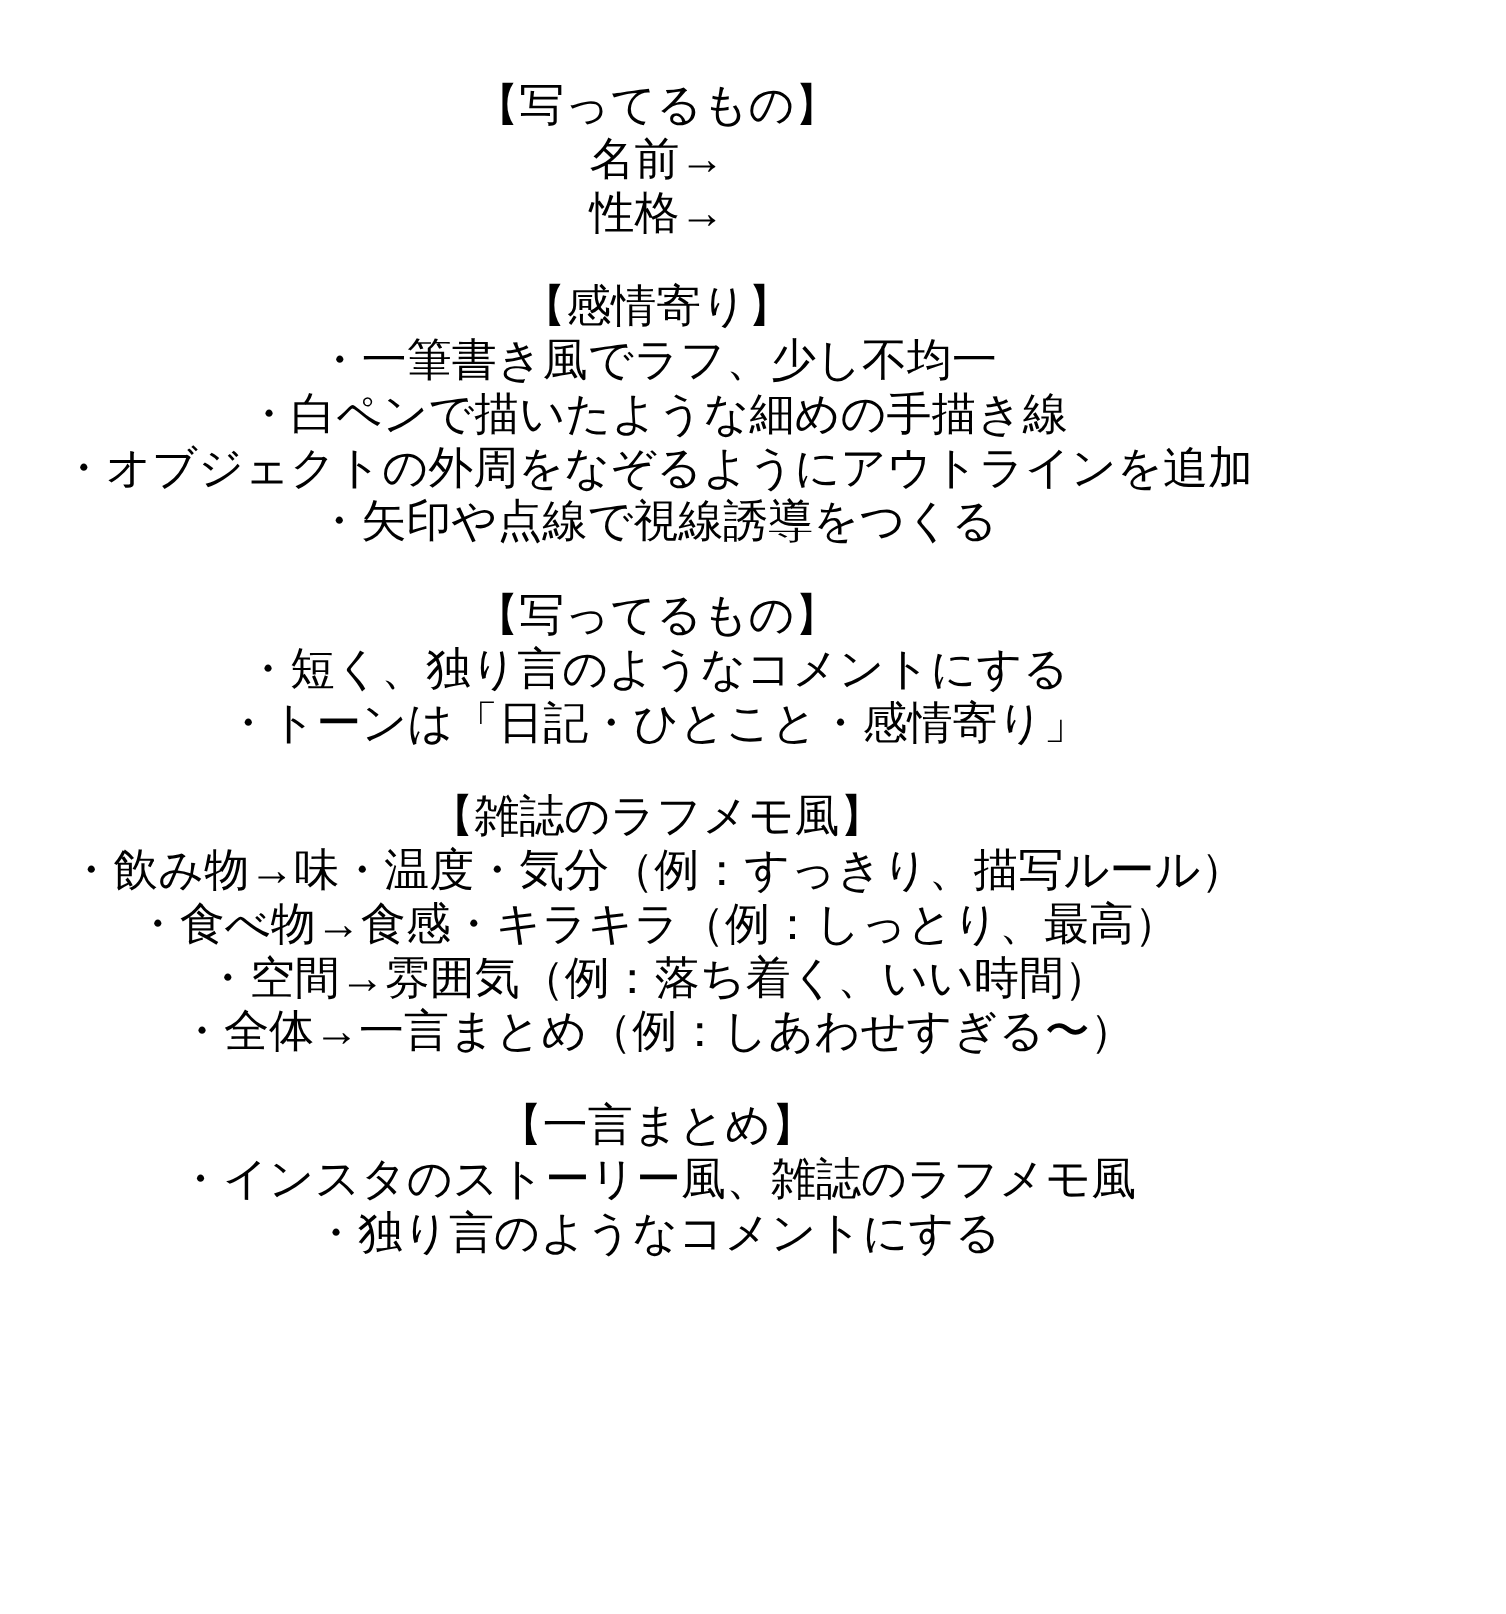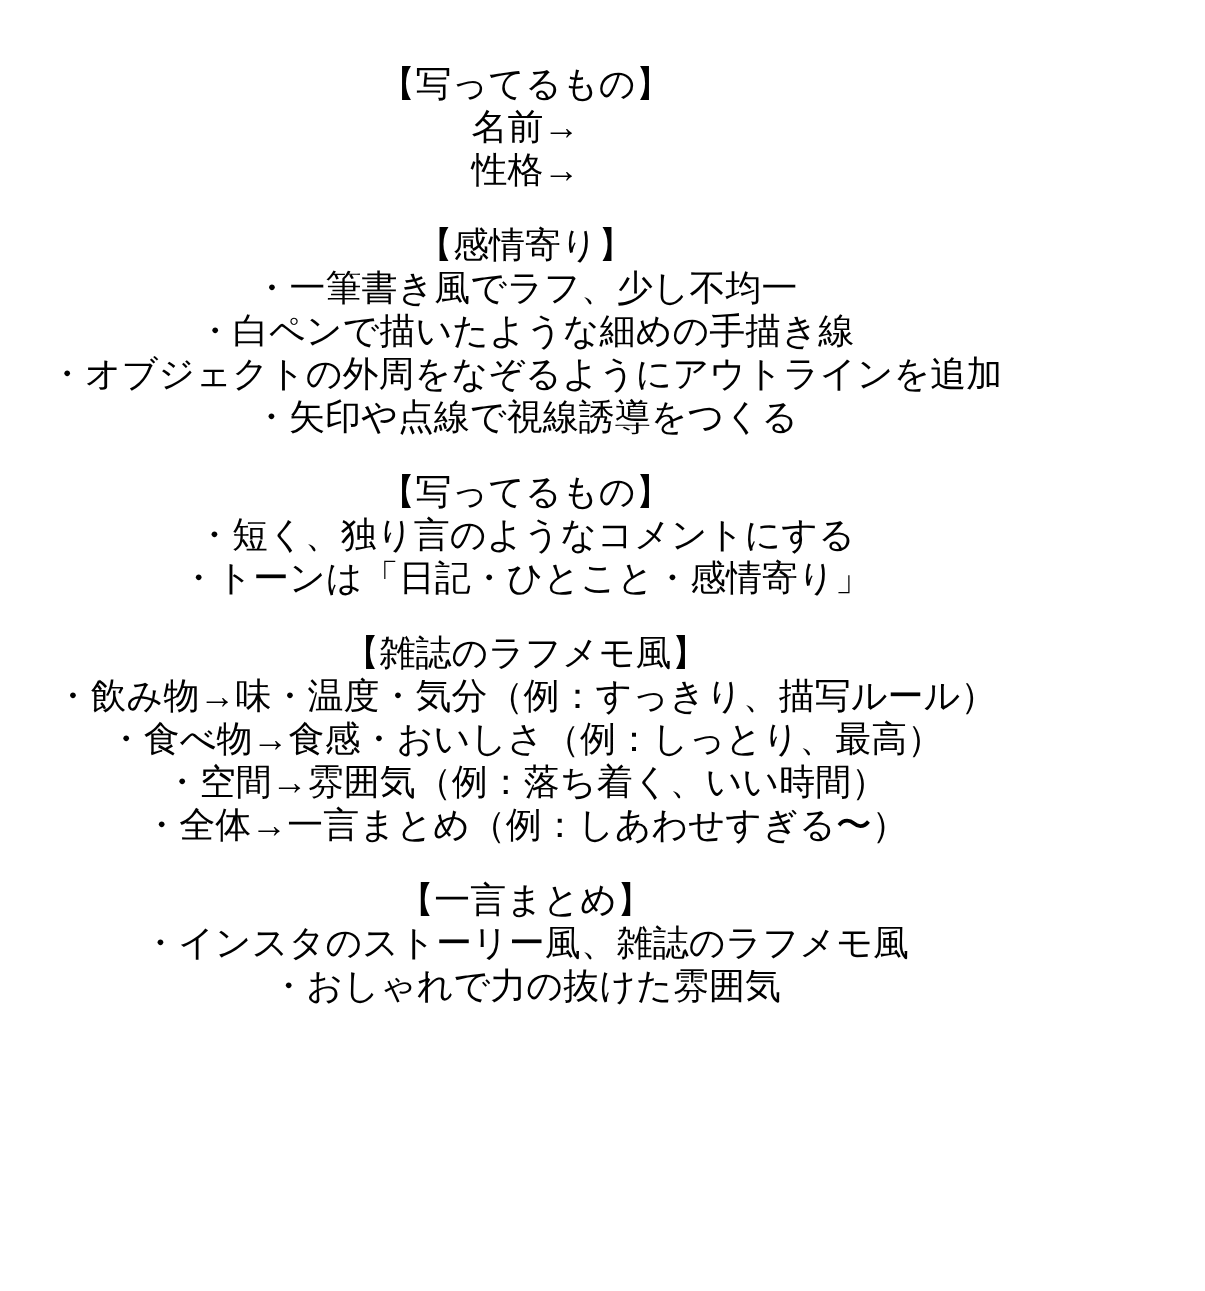--- a/index.html
+++ b/index.html
@@ -50,22 +50,22 @@
       <p class="section-line">・矢印や点線で視線誘導をつくる</p>
     </section>
     <section class="section">
       <h2 class="section-title">【写ってるもの】</h2>
       <p class="section-line">・短く、独り言のようなコメントにする</p>
       <p class="section-line">・トーンは「日記・ひとこと・感情寄り」</p>
     </section>
     <section class="section">
       <h2 class="section-title">【雑誌のラフメモ風】</h2>
       <p class="section-line">・飲み物→味・温度・気分（例：すっきり、描写ルール）</p>
-      <p class="section-line">・食べ物→食感・おいしさ（例：しっとり、最高）</p>
+      <p class="section-line">・食べ物→食感・キラキラ（例：しっとり、最高）</p>
       <p class="section-line">・空間→雰囲気（例：落ち着く、いい時間）</p>
       <p class="section-line">・全体→一言まとめ（例：しあわせすぎる〜）</p>
     </section>
     <section class="section">
       <h2 class="section-title">【一言まとめ】</h2>
       <p class="section-line">・インスタのストーリー風、雑誌のラフメモ風</p>
-      <p class="section-line">・おしゃれで力の抜けた雰囲気</p>
+      <p class="section-line">・独り言のようなコメントにする</p>
     </section>
   </main>
 
 </body></html>

